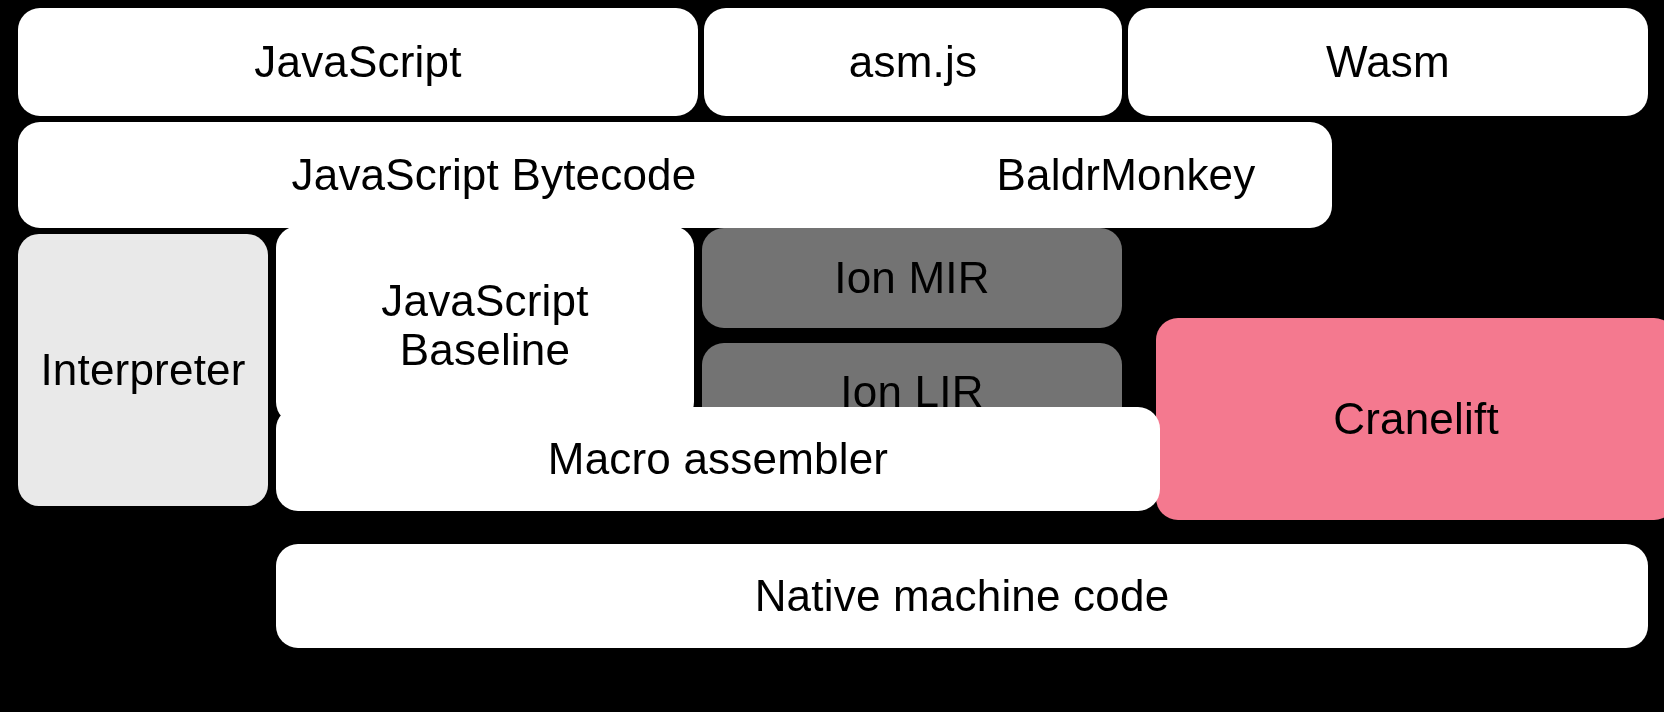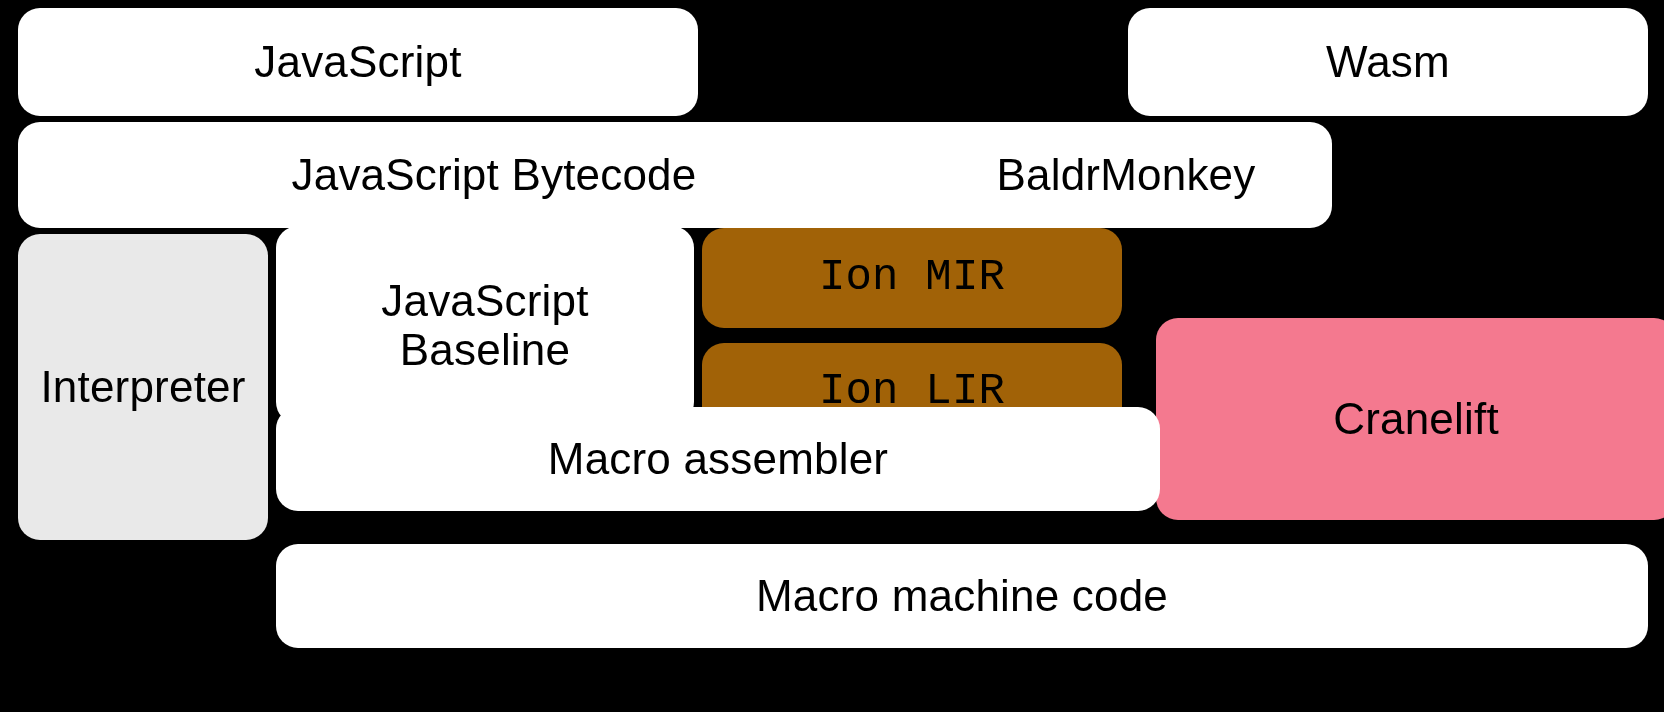--- a/index.html
+++ b/index.html
@@ -31,32 +31,33 @@
     color: #000000;
     font-size: 44px;
     line-height: 1.12;
     font-weight: 400;
     letter-spacing: 0.2px;
     white-space: pre-line;
     user-select: none;
   }
   .fill-white  { background: #ffffff; }
   .fill-grey   { background: #e9e9e9; }
-  .fill-green  { background: #a16207; font-family: Liberation Mono, monospace; }
+  .fill-green  { background: #737373; }
   .fill-pink   { background: #f4798f; }
 </style>
 </head>
 <body>
 
 <div id="stage" style="background: rgb(0, 0, 0);">
     <div class="node fill-white" style="left: 18px; top: 8px; width: 680px; height: 108px;"><span>JavaScript</span></div>
+    <div class="node fill-white" style="left: 704px; top: 8px; width: 418px; height: 108px;"><span>asm.js</span></div>
     <div class="node fill-white" style="left: 18px; top: 122px; width: 952px; height: 106px;"><span>JavaScript Bytecode</span></div>
     <div class="node fill-white" style="left: 1128px; top: 8px; width: 520px; height: 108px;"><span>Wasm</span></div>
     <div class="node fill-white" style="left: 920px; top: 122px; width: 412px; height: 106px; text-align: center;"><span>BaldrMonkey</span></div>
-    <div class="node fill-grey" style="left: 18px; top: 234px; width: 250px; height: 306px;"><span>Interpreter</span></div>
+    <div class="node fill-grey" style="left: 18px; top: 234px; width: 250px; height: 272px; border-radius: 21px;"><span>Interpreter</span></div>
     <div class="node fill-white" style="left: 276px; top: 226px; width: 418px; height: 198px;"><span>JavaScript
 Baseline</span></div>
     <div class="node fill-green" style="left: 702px; top: 228px; width: 420px; height: 100px;"><span>Ion MIR</span></div>
     <div class="node fill-green" style="left: 702px; top: 334px; width: 420px; height: 98px; margin-top: 9px;"><span>Ion LIR</span></div>
     <div class="node fill-pink" style="left: 1128px; top: 318px; width: 520px; height: 202px; margin-left: 28px;"><span>Cranelift</span></div>
     <div class="node fill-white" style="left: 276px; top: 407px; width: 884px; height: 104px; justify-content: center;"><span>Macro assembler</span></div>
-    <div class="node fill-white" style="left: 276px; top: 544px; width: 1372px; height: 104px;"><span>Macro machine code</span></div>
+    <div class="node fill-white" style="left: 276px; top: 544px; width: 1372px; height: 104px;"><span>Native machine code</span></div>
   </div>
 
 </body></html>

